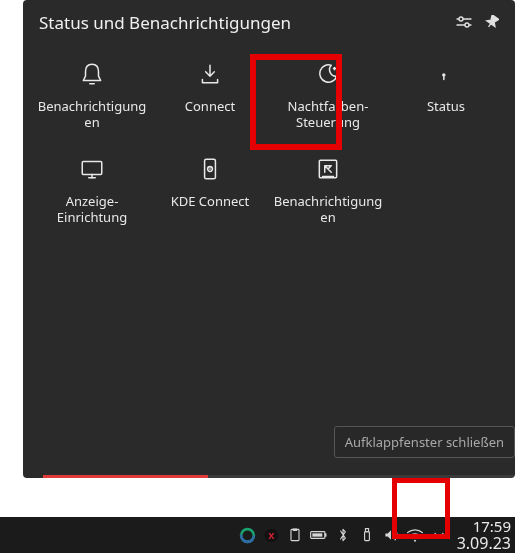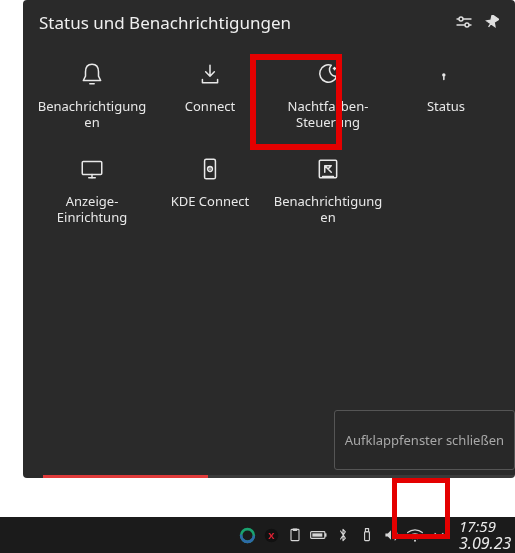--- a/index.html
+++ b/index.html
@@ -7,27 +7,27 @@
   .white-strip-left{position:absolute;left:0;top:140px;width:23px;height:375px;background:#fff;}
   .panel{position:absolute;left:23px;top:0;right:0;height:478px;background:#2a2a2a;border-radius:4px;box-sizing:border-box;overflow:hidden;}
   .panel-header{display:flex;align-items:center;height:44px;padding:0 12px 0 16px;}
   .panel-title{flex:1;font-size:17px;color:#f0f0f0;font-weight:400;}
   .hdr-btn{width:22px;height:22px;margin-left:6px;display:flex;align-items:center;justify-content:center;color:#e0e0e0;}
   .grid{display:grid;grid-template-columns:repeat(4, 1fr);column-gap:4px;row-gap:18px;padding:10px 12px 0 12px;}
   .tile{display:flex;flex-direction:column;align-items:center;text-align:center;width:110px;justify-self:center;cursor:pointer;}
   .tile-icon{width:28px;height:28px;margin:6px 0 10px 0;display:flex;align-items:center;justify-content:center;color:#e8e8e8;}
   .tile-label{font-size:13px;line-height:1.25;color:#e8e8e8;word-break:break-word;}
   .red-box-1{position:absolute;border:6px solid #e40000;left:250px;top:54px;width:92px;height:96px;box-sizing:border-box;}
-  .tooltip{position:absolute;right:0;bottom:8px;background:rgba(40,40,40,.92);border:1px solid #555;border-radius:3px;padding:20px 10px;font-size:13px;color:#a8a8a8;}
+  .tooltip{position:absolute;right:0;bottom:20px;background:rgba(40,40,40,.92);border:1px solid #555;border-radius:3px;padding:6px 10px;font-size:13px;color:#a8a8a8;}
   .prog{position:absolute;left:20px;right:0;bottom:0;height:3px;background:rgba(255,255,255,.08);}
   .prog .fill{height:100%;width:35%;background:#e03a3a;}
   .taskbar{position:absolute;left:0;right:0;bottom:0;height:36px;background:#1b1b1b;display:flex;align-items:center;}
   .tray{margin-left:auto;display:flex;align-items:center;height:100%;padding:0 0 0 4px;}
   .tray-icon{width:24px;height:36px;display:flex;align-items:center;justify-content:center;color:#d6d6d6;}
-  .clock{display:flex;flex-direction:column;align-items:flex-start;justify-content:center;padding:0 4px 0 8px;height:100%;color:#eaeaea;width:52px;text-align:right;font-style:italic;}
+  .clock{display:flex;flex-direction:column;align-items:flex-end;justify-content:center;padding:0 4px 0 8px;height:100%;color:#eaeaea;width:52px;text-align:right;}
   .clock .t{font-size:15px;line-height:1;}
   .clock .d{font-size:16px;line-height:1;margin-top:1px;}
   .red-box-2{position:absolute;border:5px solid #e40000;left:392px;top:478px;width:58px;height:61px;box-sizing:border-box;}
   svg{display:block;}
 </style>
 </head>
 <body>
 
 <div class="shell">
   <div class="white-strip-left"></div>

